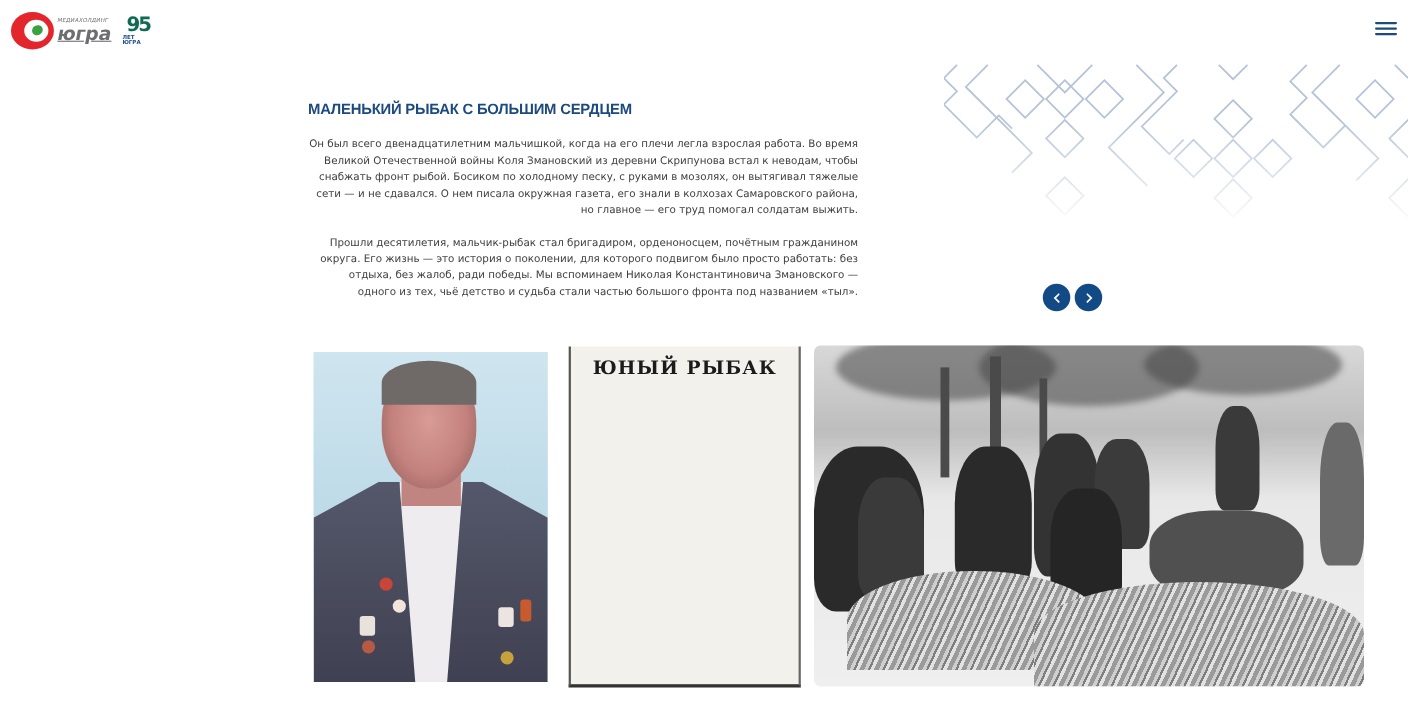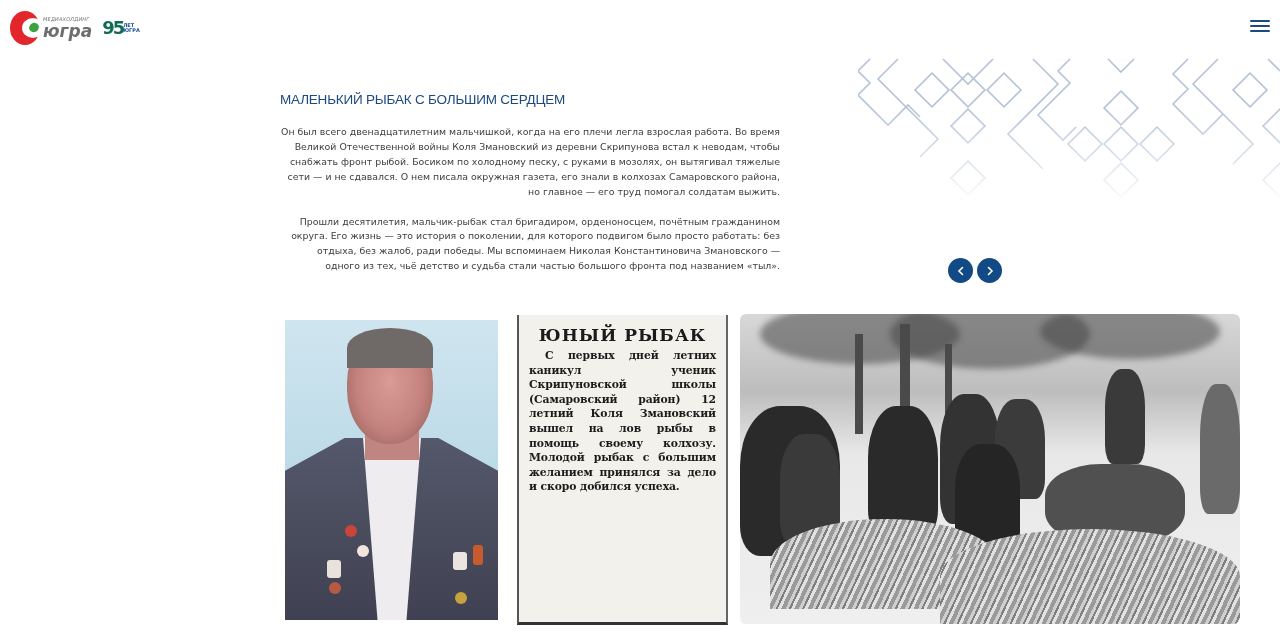--- a/index.html
+++ b/index.html
@@ -6,30 +6,30 @@
   html, body { width: 1280px; height: 640px; overflow: hidden; background: #ffffff; }
   body { font-family: "DejaVu Sans", "Liberation Sans", sans-serif; color: #3a3a3a; position: relative; }
 
   .header { position: absolute; left: 0; top: 0; width: 1280px; height: 56px; }
   .logo { position: absolute; left: 10px; top: 9px; width: 130px; height: 38px; display: flex; align-items: center; }
   .logo-mark { width: 40px; height: 34px; border-radius: 50%; background: #e3262c; position: relative; }
   .logo-mark::before { content: ""; position: absolute; left: 12px; top: 7px; width: 22px; height: 20px; border-radius: 50%; background: #fff; }
   .logo-mark::after { content: ""; position: absolute; left: 19px; top: 12px; width: 10px; height: 9px; border-radius: 50%; background: #3aa241; transform: rotate(-30deg); }
   .logo-texts { margin-left: 3px; display: flex; flex-direction: column; line-height: 1; }
   .logo-small { font-size: 5px; color: #707070; font-style: italic; letter-spacing: 0.2px; }
-  .logo-big { font-size: 17px; font-weight: bold; color: #6d6e71; font-style: italic; margin-top: 1px; }
-  .logo-95 { margin-left: 10px; display: flex; flex-direction: row; align-items: center; line-height: 1; }
+  .logo-big { font-size: 17px; font-weight: bold; color: #6d6e71; font-style: italic; margin-top: 1px; text-decoration: underline; }
+  .logo-95 { margin-left: 10px; display: flex; flex-direction: column; align-items: center; line-height: 1; }
   .logo-95-num { font-size: 18px; font-weight: bold; color: #0f6b54; letter-spacing: -2px; }
   .logo-95-sub { font-size: 5px; color: #1d4f91; font-weight: bold; }
 
   .menu-btn { position: absolute; right: 10px; top: 18px; width: 20px; height: 16px; display: flex; flex-direction: column; justify-content: space-between; padding: 2px 0; cursor: pointer; }
   .menu-btn span { display: block; height: 2px; background: #1d4a7e; border-radius: 1px; }
 
   .article { position: absolute; left: 280px; top: 92px; width: 500px; }
-  .title { font-family: "Liberation Sans", sans-serif; font-size: 13.5px; font-weight: normal; color: #1d4a7e; letter-spacing: -0.2px; margin-bottom: 18px; }
+  .title { font-family: "Liberation Sans", sans-serif; font-size: 13.5px; font-weight: bold; color: #1d4a7e; letter-spacing: -0.2px; margin-bottom: 18px; }
   .para { font-size: 9.4px; line-height: 14.9px; color: #3d3d3d; margin-bottom: 15px; text-align: right; }
 
   .ornament { position: absolute; left: 858px; top: 56px; width: 422px; height: 150px; overflow: hidden; }
   .ornament svg { display: block; }
   .ornament::after { content: ""; position: absolute; left: 0; top: 0; right: 0; bottom: 0; background: linear-gradient(to bottom, rgba(255,255,255,0) 35%, rgba(255,255,255,1) 100%); }
 
   .nav-arrows { position: absolute; left: 948px; top: 258px; display: flex; gap: 4px; }
   .arrow-btn { width: 25px; height: 25px; border-radius: 50%; background: #124a85; color: #fff; display: flex; align-items: center; justify-content: center; cursor: pointer; }
   .arrow-btn svg { display: block; }
 
@@ -132,21 +132,20 @@
   <div class="medal" style="left:42px;top:240px;background:#e9e2dc;width:14px;height:18px;border-radius:3px;"></div>
   <div class="medal" style="left:44px;top:262px;background:#b75a44;"></div>
   <div class="medal" style="left:168px;top:232px;background:#ece4e0;width:14px;height:18px;border-radius:3px;"></div>
   <div class="medal" style="left:188px;top:225px;background:#c75a2e;width:10px;height:20px;border-radius:3px;"></div>
   <div class="medal" style="left:170px;top:272px;background:#c7a23c;"></div>
 </div>
 
 <div class="photo photo-clipping">
   <div class="clip-title">ЮНЫЙ РЫБАК</div>
   <div class="clip-body">
-    <p>С первых дней летних каникул ученик Скрипуновской школы (Самаровский район) 12 летний Коля Змановский вышел на лов рыбы в помощь своему колхозу. Молодой рыбак с большим желанием принялся за дело и скоро добился успеха.</p>
   </div>
 
 </div>
 
 <div class="photo photo-archive">
   <div class="foliage" style="left:20px;top:-10px;width:200px;height:60px;"></div>
   <div class="foliage" style="left:150px;top:-15px;width:200px;height:70px;"></div>
   <div class="foliage" style="left:300px;top:-10px;width:180px;height:55px;"></div>
   <div class="tree" style="left:115px;top:20px;width:8px;height:100px;"></div>
   <div class="tree" style="left:160px;top:10px;width:10px;height:110px;"></div>

